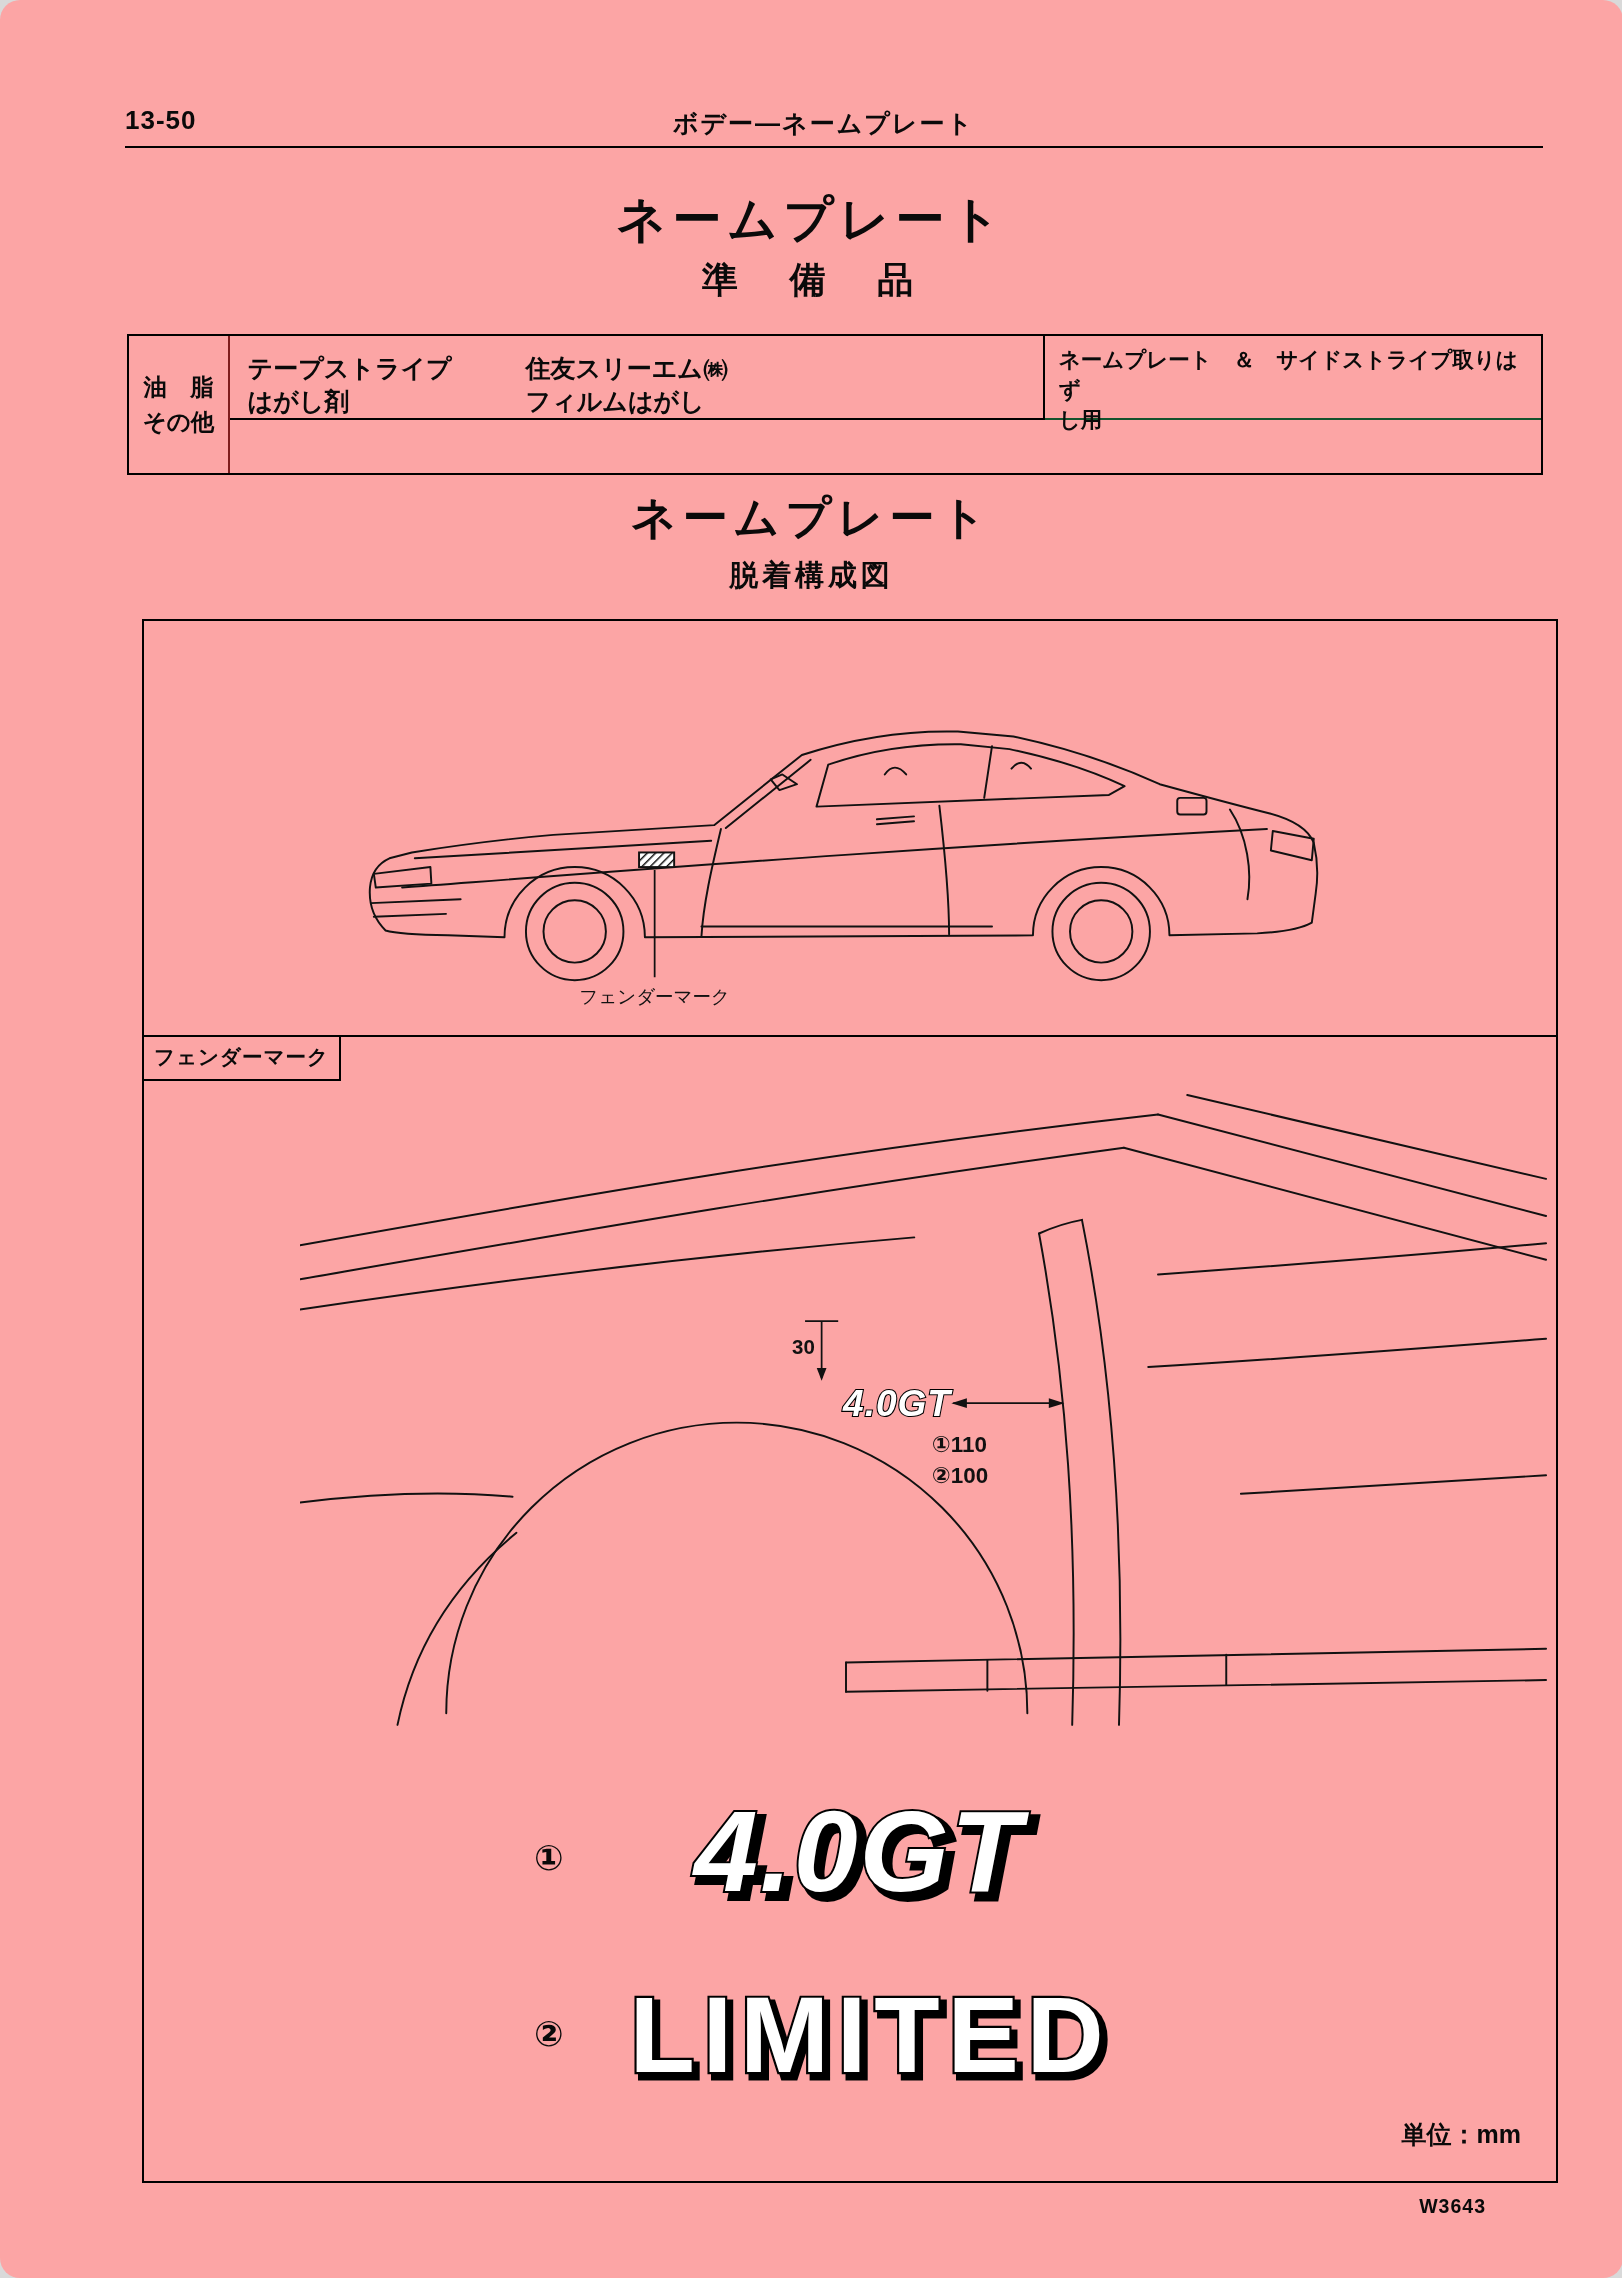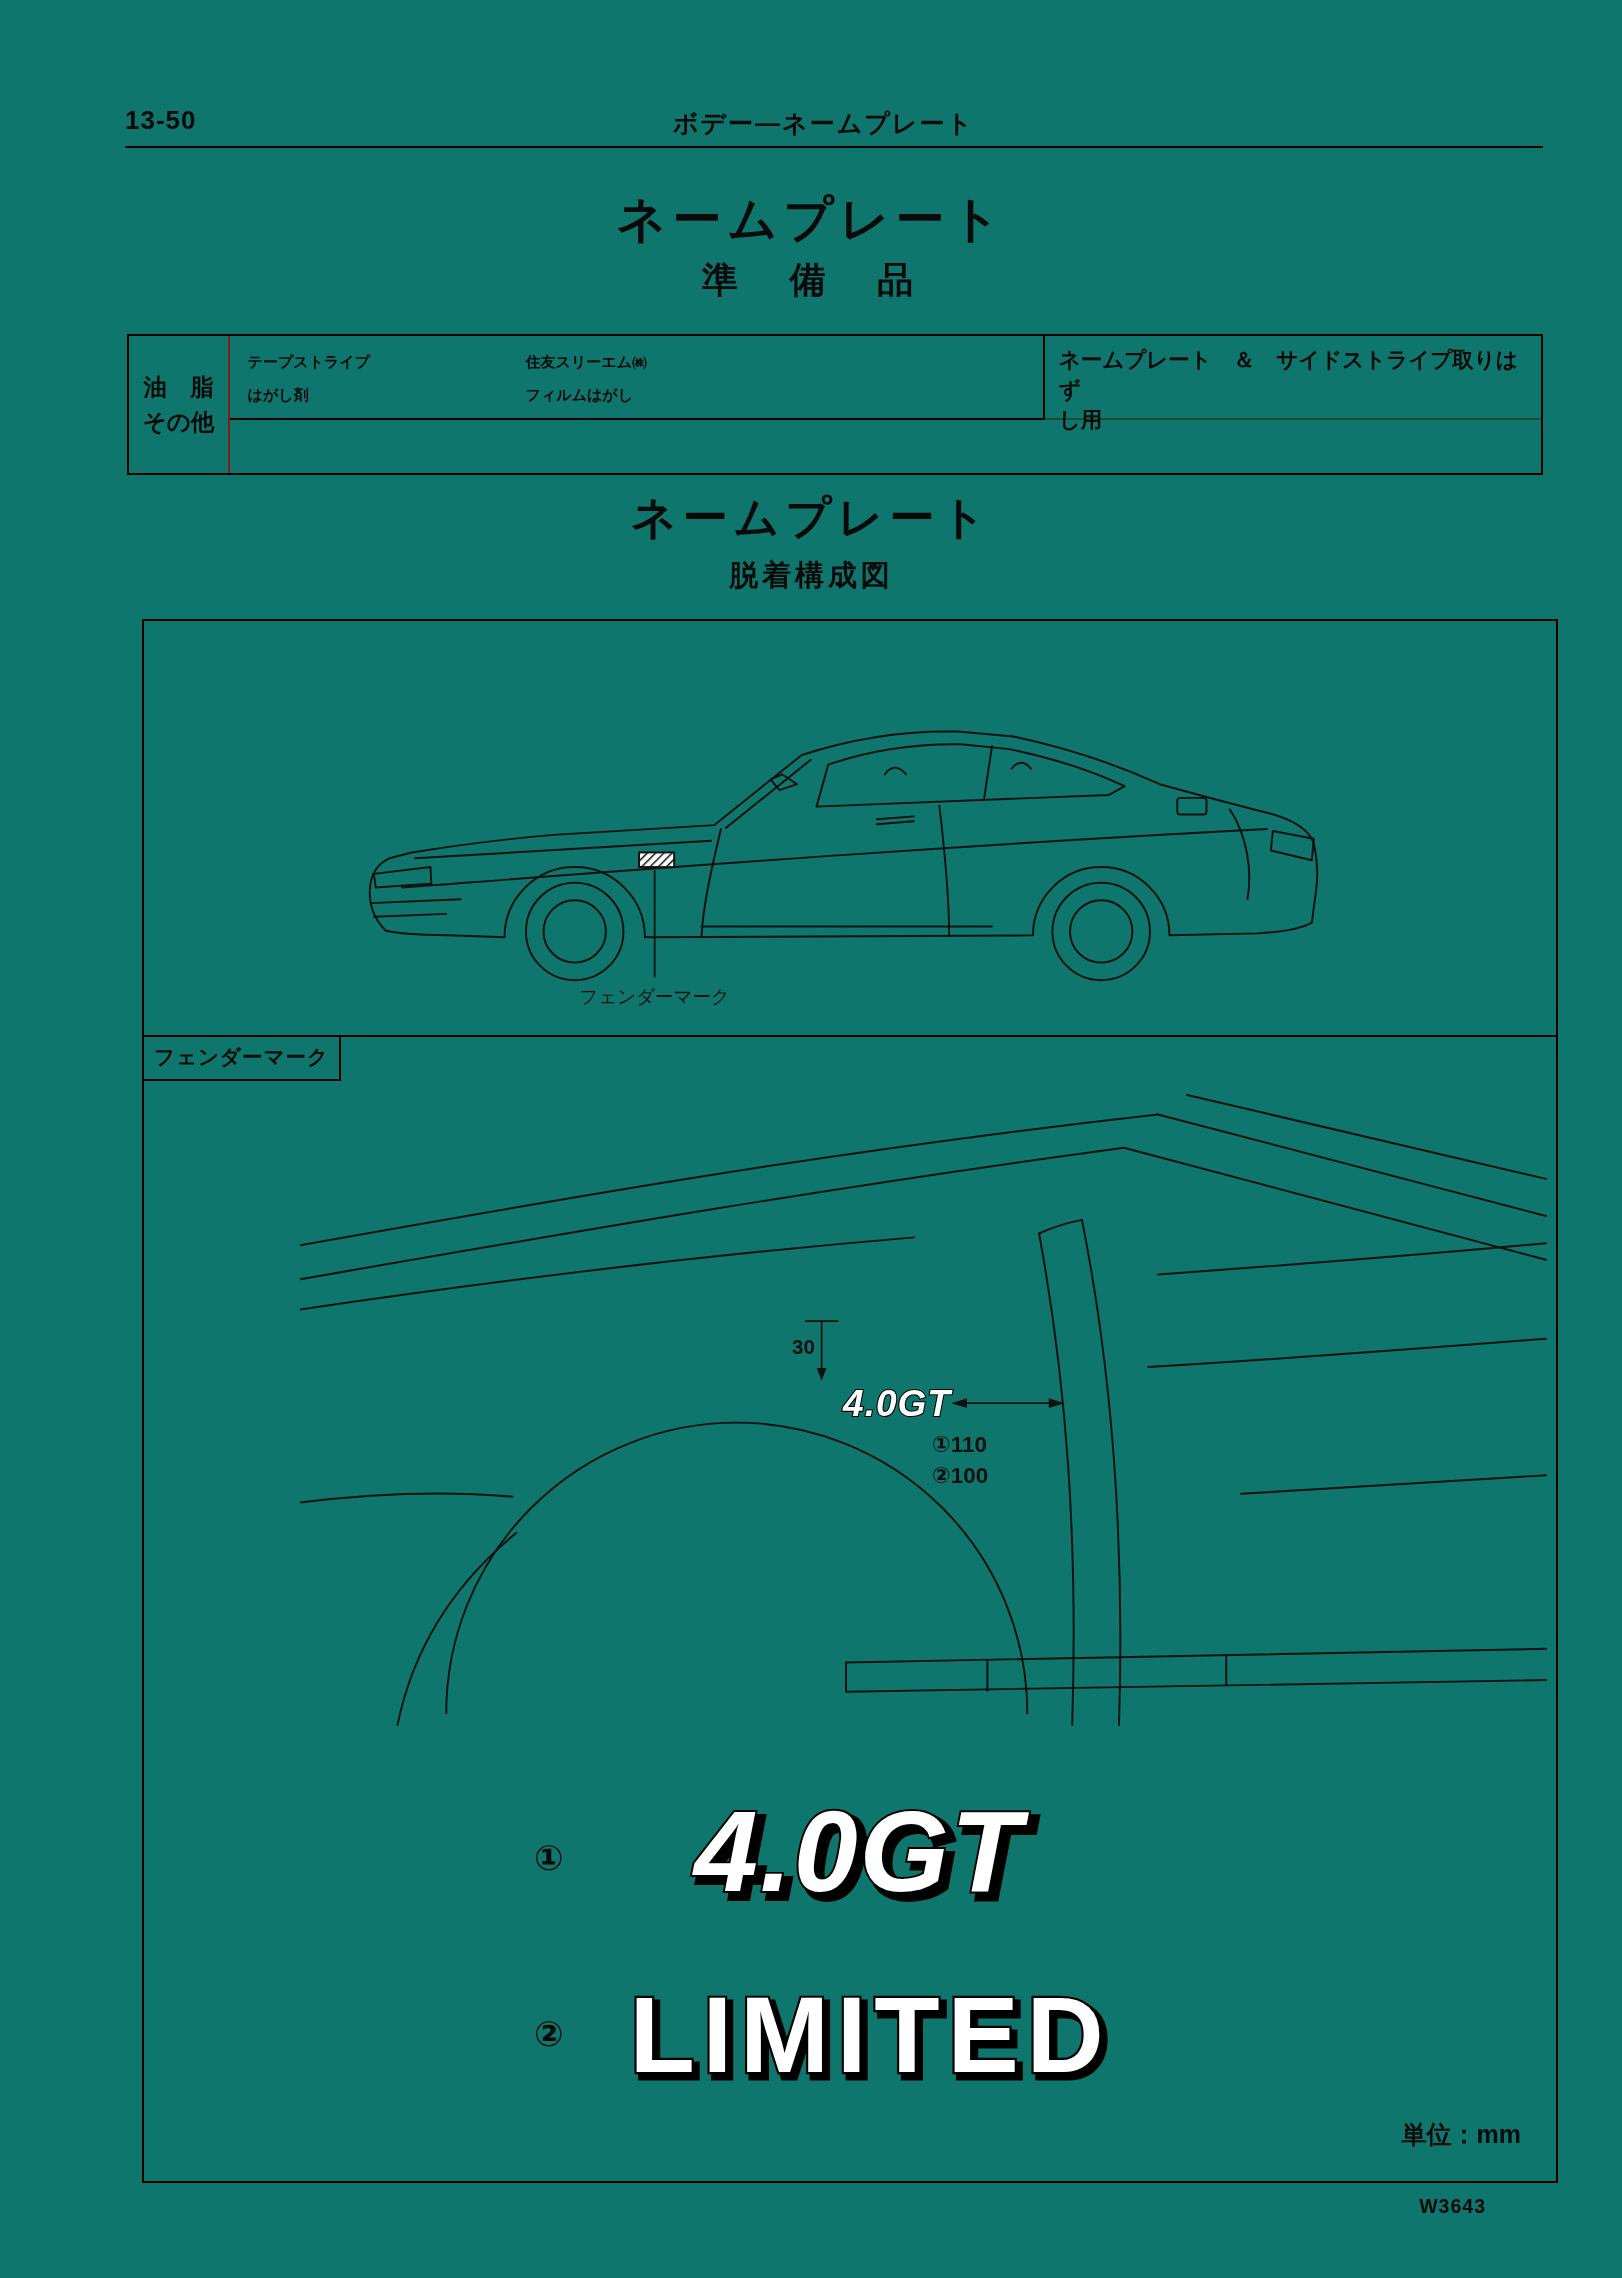--- a/index.html
+++ b/index.html
@@ -1,22 +1,23 @@
 <!DOCTYPE html>
 <html><head>
 <meta charset="utf-8">
 <style>
   html,body{margin:0;padding:0;background:#d9d9d9;}
   .page{
     position:relative;
     width:1623px;height:2278px;
-    background:#0f766e;
+    background:#fca5a5;
     font-family:"Liberation Sans","DejaVu Sans",sans-serif;
     color:#0a0a0a;
     overflow:hidden;
+    border-radius:20px;
   }
   .abs{position:absolute;}
   
   .page-number{left:125px;top:105px;font-size:26px;font-weight:bold;letter-spacing:1px;}
   .header-title{left:0;top:107px;width:100%;text-align:center;font-size:25px;font-weight:bold;letter-spacing:2px;padding-left:12px;}
   .header-rule{left:125px;top:146px;width:1418px;height:0;border-top:2.9px solid #000;}
   
   .main-title{left:0;top:187px;width:100%;text-align:center;font-size:49px;font-weight:bold;letter-spacing:5.9px;}
   .prep-title{left:0;top:256px;width:100%;text-align:center;font-size:36px;font-weight:bold;letter-spacing:7.8px;}
   .nameplate-title{left:0;top:488px;width:100%;text-align:center;font-size:45px;font-weight:bold;letter-spacing:5.9px;}
@@ -32,23 +33,23 @@
   .prep-table div{box-sizing:border-box;}
   .cell-cat{
     grid-row:1/3;grid-column:1;
     border-right:2px solid #7f1d1d;
     display:flex;flex-direction:column;justify-content:center;align-items:center;
     font-size:23.4px;font-weight:bold;line-height:35px;
   }
   .cell-r1-mid{
     grid-row:1;grid-column:2;
     border-right:2px solid #000;border-bottom:2px solid #000;
-    display:flex;align-items:flex-start;
+    display:flex;align-items:flex-end;
     padding:8.8px 0 0 17.6px;
-    font-size:15px;font-weight:bold;line-height:33px;
+    font-size:25px;font-weight:bold;line-height:33px;
   }
   .cell-r1-mid .sub-item{width:278px;}
   .cell-r1-right{
     grid-row:1;grid-column:3;
     border-bottom:2px solid #14532d;
     padding:8.8px 13.7px 0 13.7px;
     font-size:21.5px;font-weight:bold;line-height:30px;
   }
   .cell-r2-mid{
     grid-row:2;grid-column:2;

